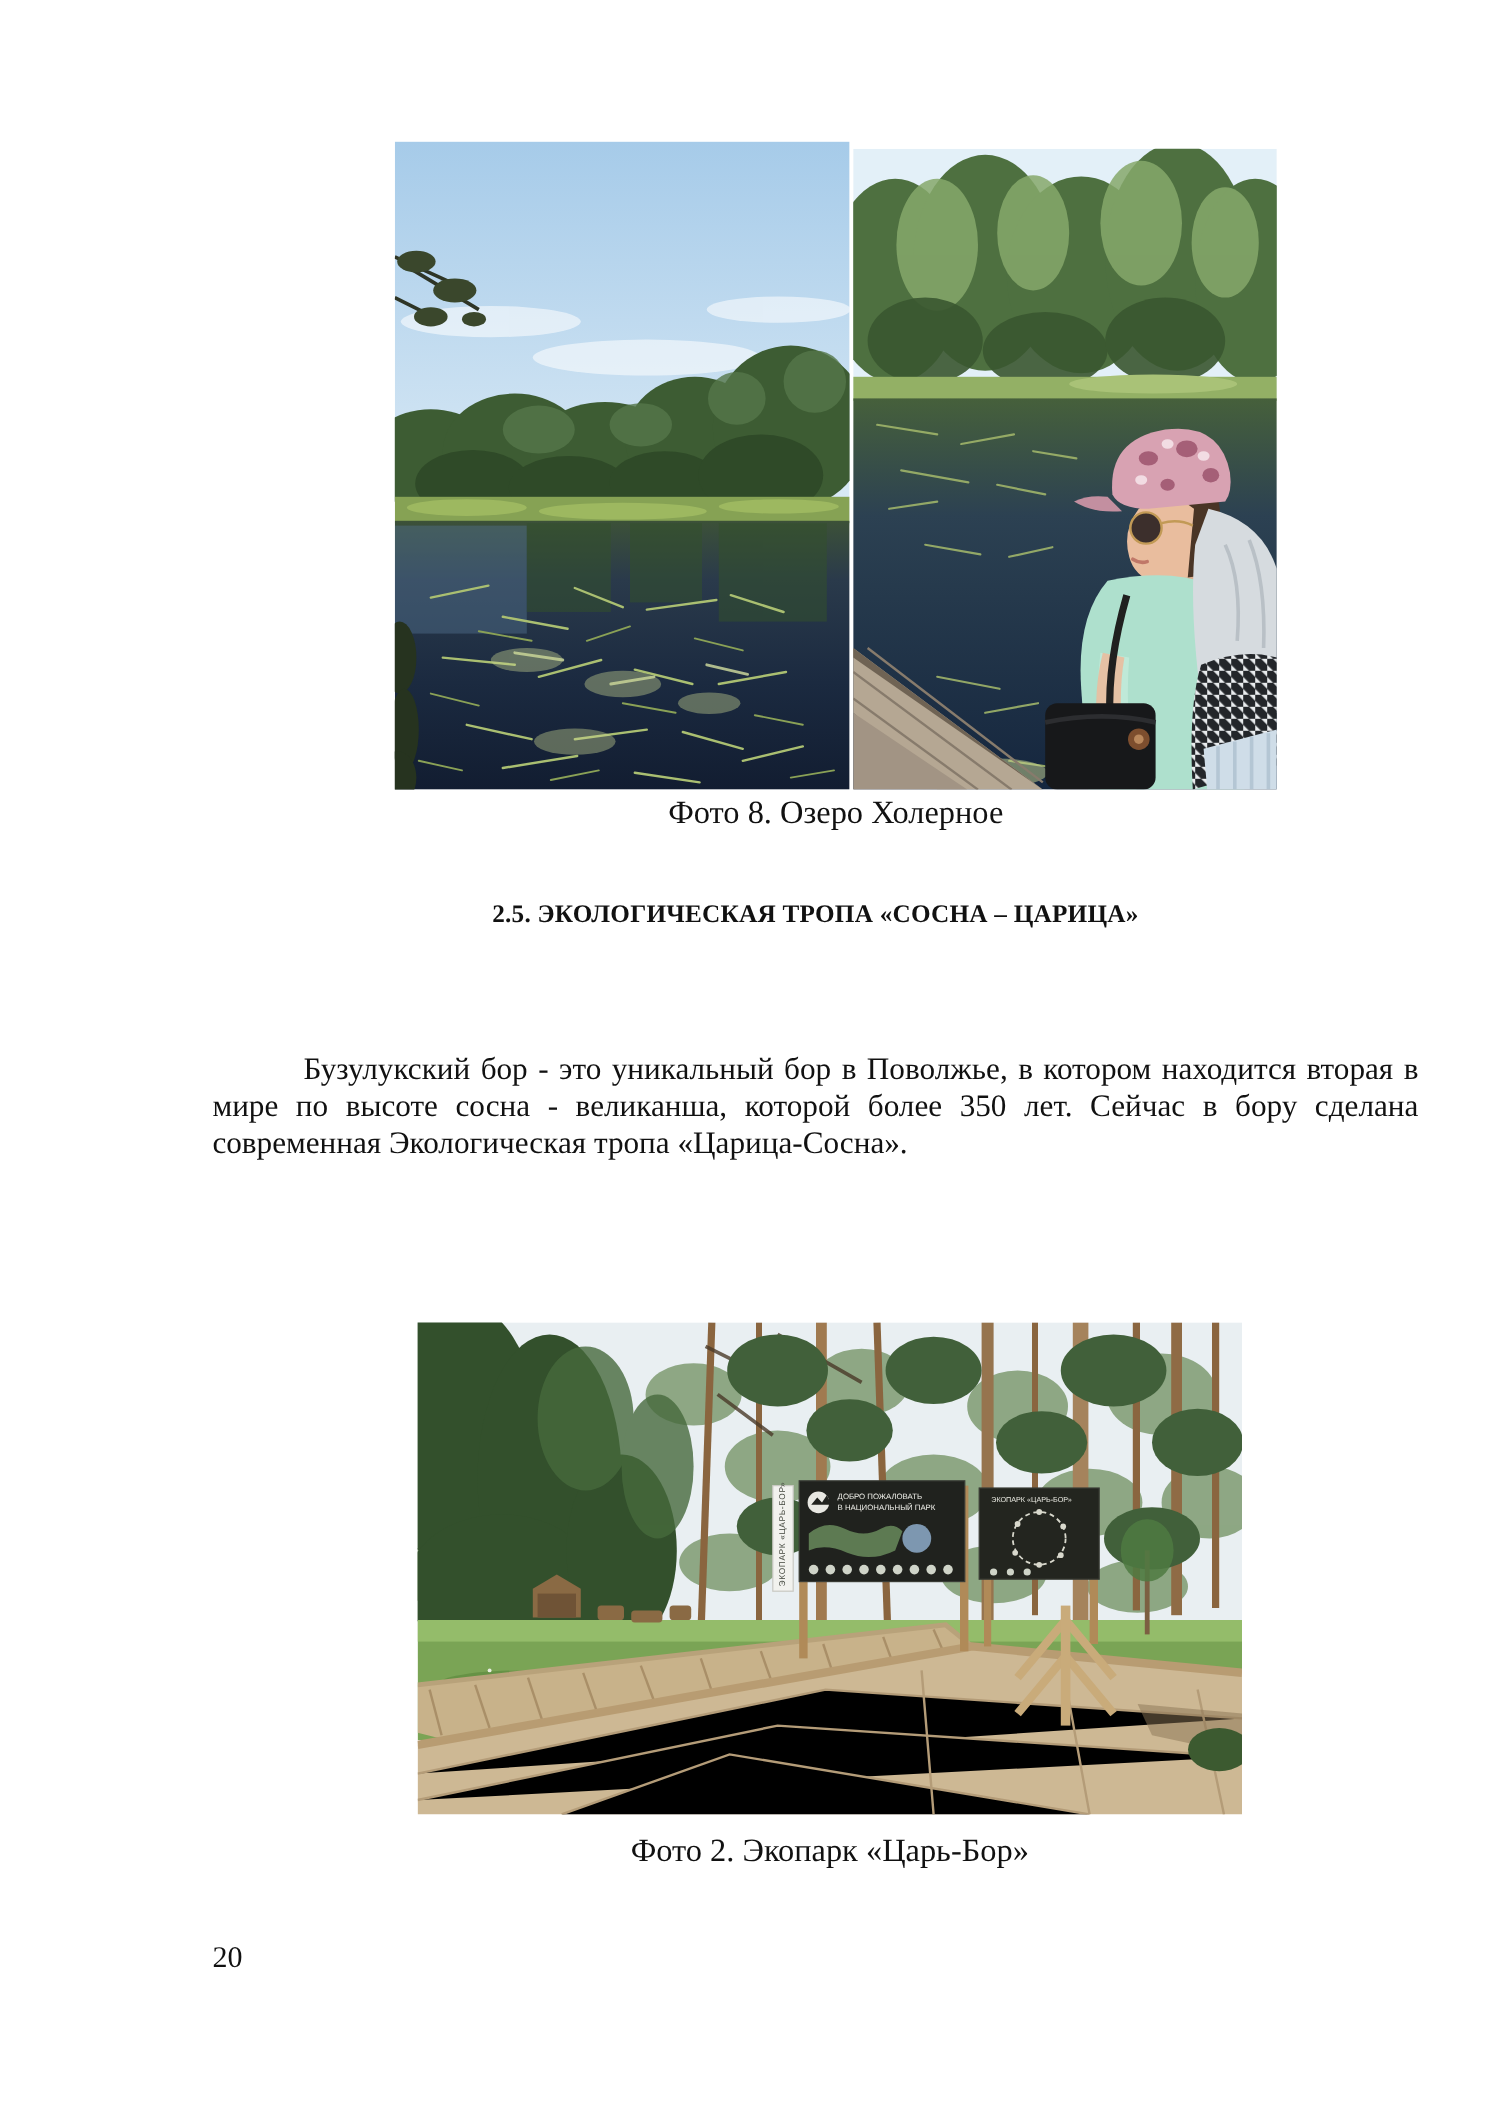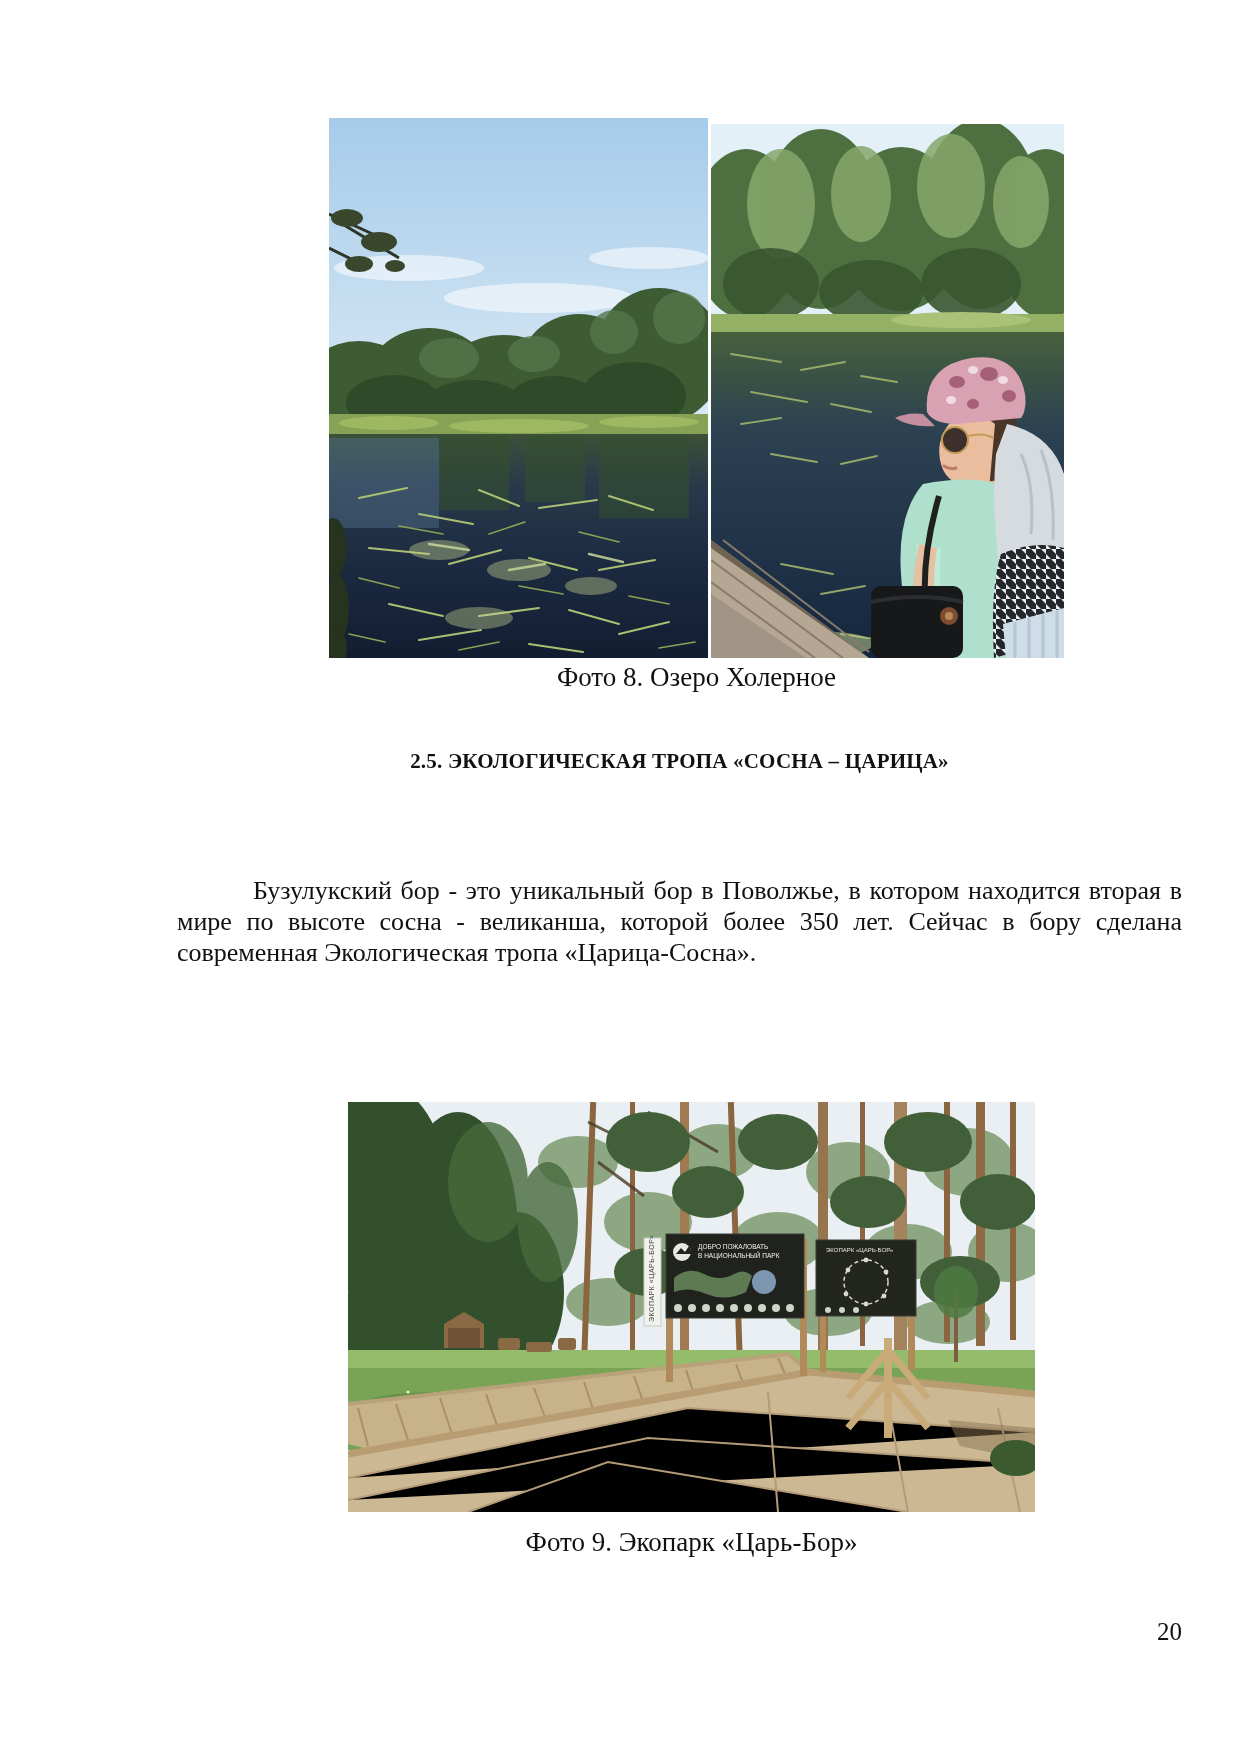--- a/index.html
+++ b/index.html
@@ -28,21 +28,21 @@
   }
   .bodytext {
     position:absolute; left:177px; top:846px; width:1005px;
     font-size:26px; line-height:31px;
     text-align:justify;
     margin-top:29px;
   }
   .bodytext p { text-indent:76px; margin:0; }
   .pagenum {
     position:absolute; left:177px; top:1618px; width:1005px;
-    text-align:right; font-size:25px;
+    text-align:left; font-size:25px;
   }
 </style>
 </head>
 <body>
 
 <div class="page">
 
   <div class="photo" style="left:329px; top:118px; width:379px; height:540px;">
     <svg viewBox="0 0 379 540" preserveAspectRatio="none">
       <defs>
@@ -456,17 +456,17 @@
       </g>
 
       <g stroke="#c9ab7a" stroke-width="7" fill="none" stroke-linejoin="miter">
         <path d="M500,296 L540,248 L580,296"></path>
         <path d="M500,326 L540,278 L580,326"></path>
       </g>
       <rect x="536" y="236" width="8" height="100" fill="#c9ab7a"></rect>
     </svg>
   </div>
 
-  <div class="caption" style="left:348px; top:1527px; width:687px;">Фото 9. Экопарк «Царь-Бор»</div>
+  <div class="caption" style="left:348px; top:1527px; width:687px;">Фото 2. Экопарк «Царь-Бор»</div>
 
   <div class="pagenum">20</div>
 
 </div>
 
 </body></html>

